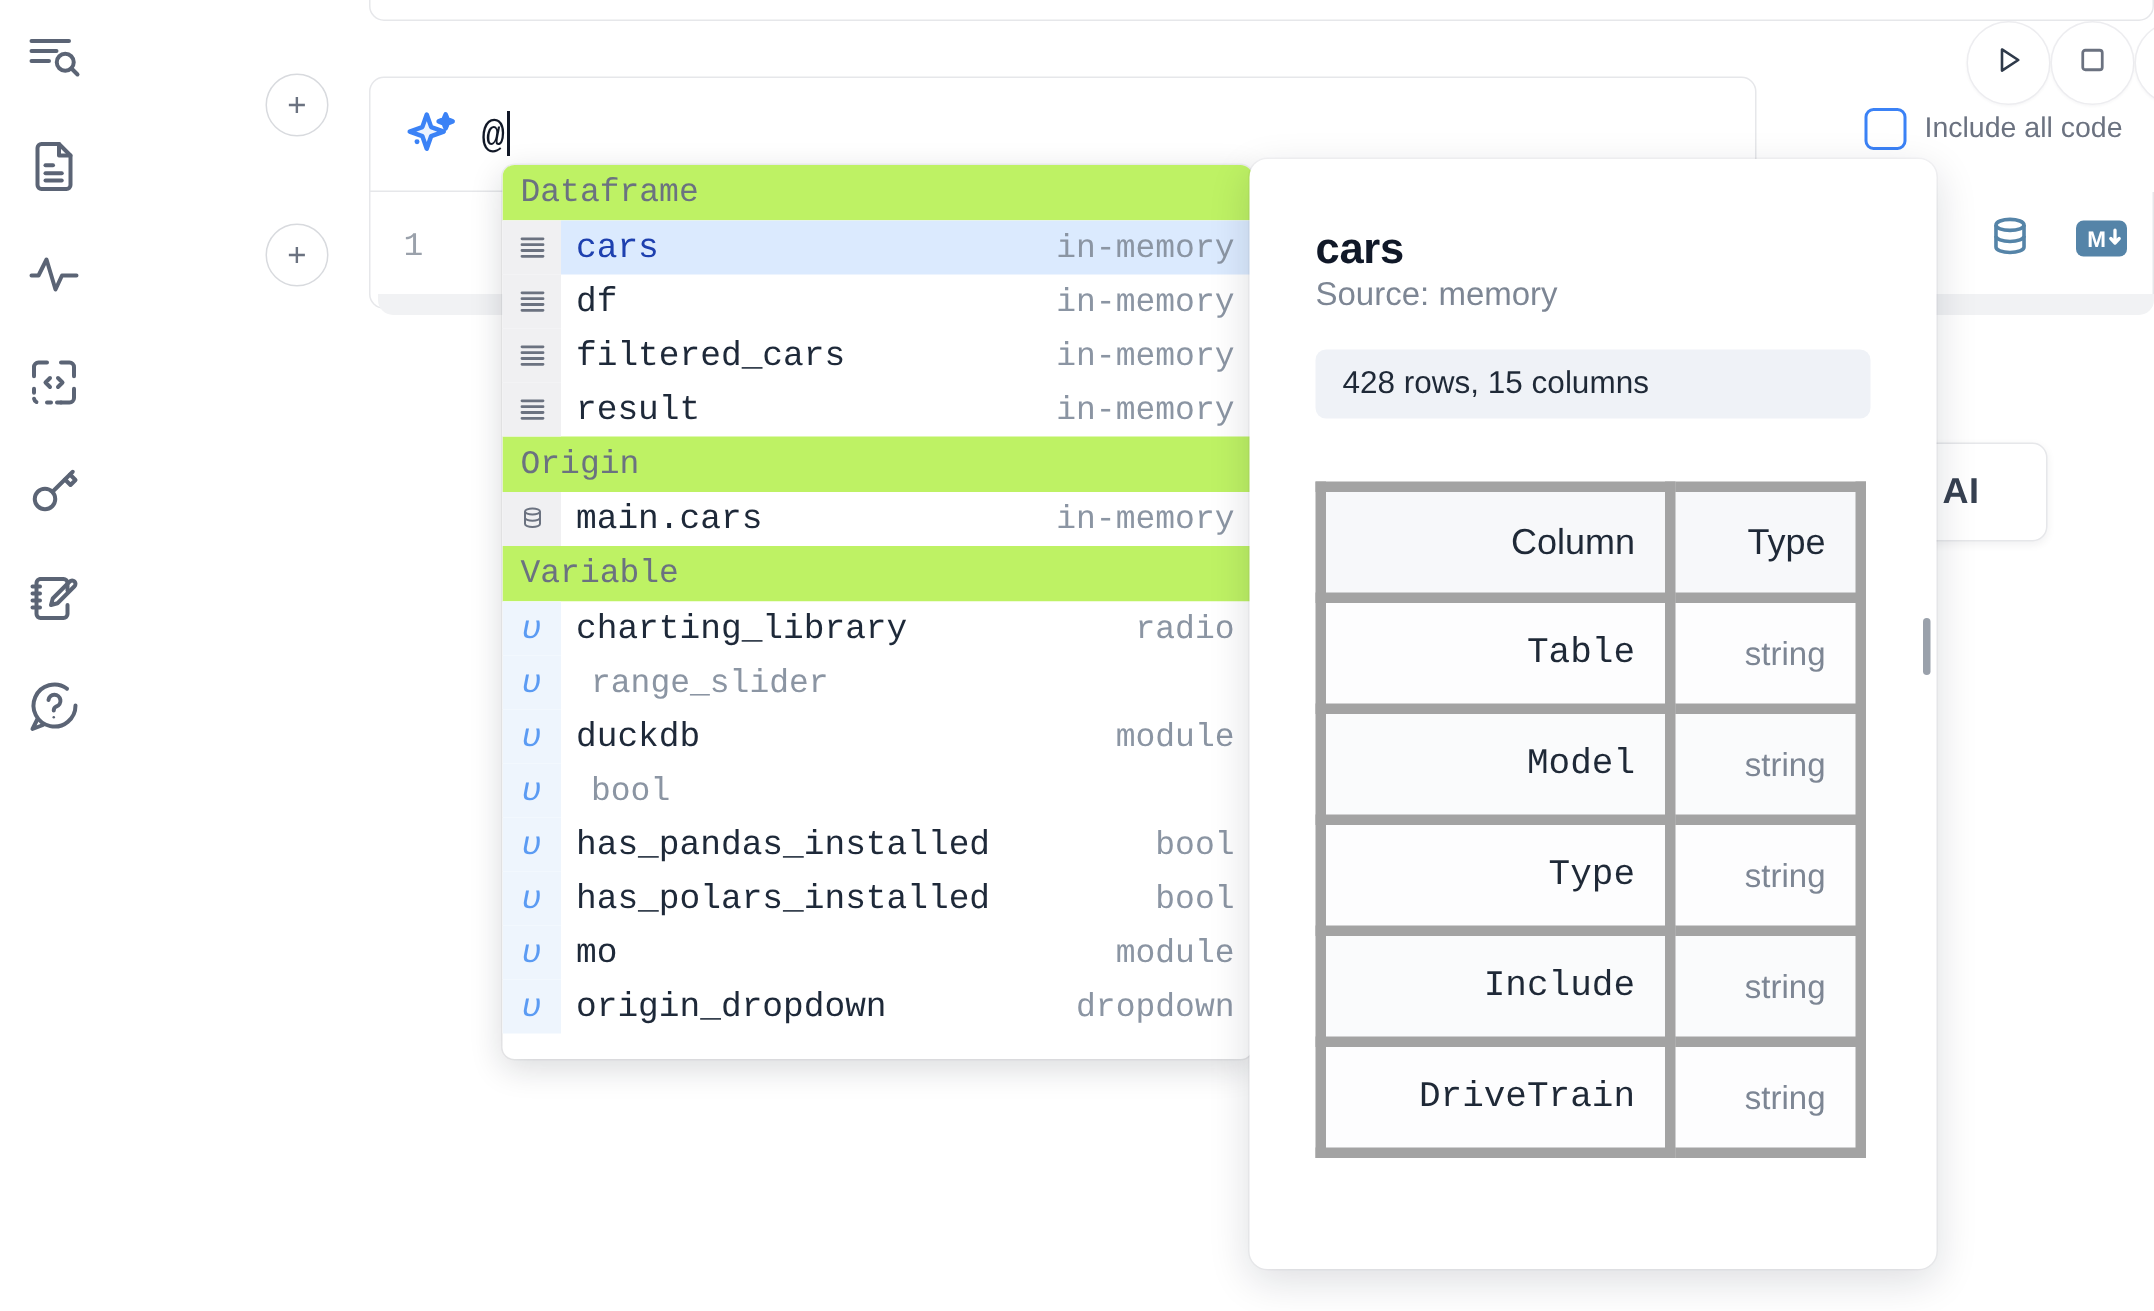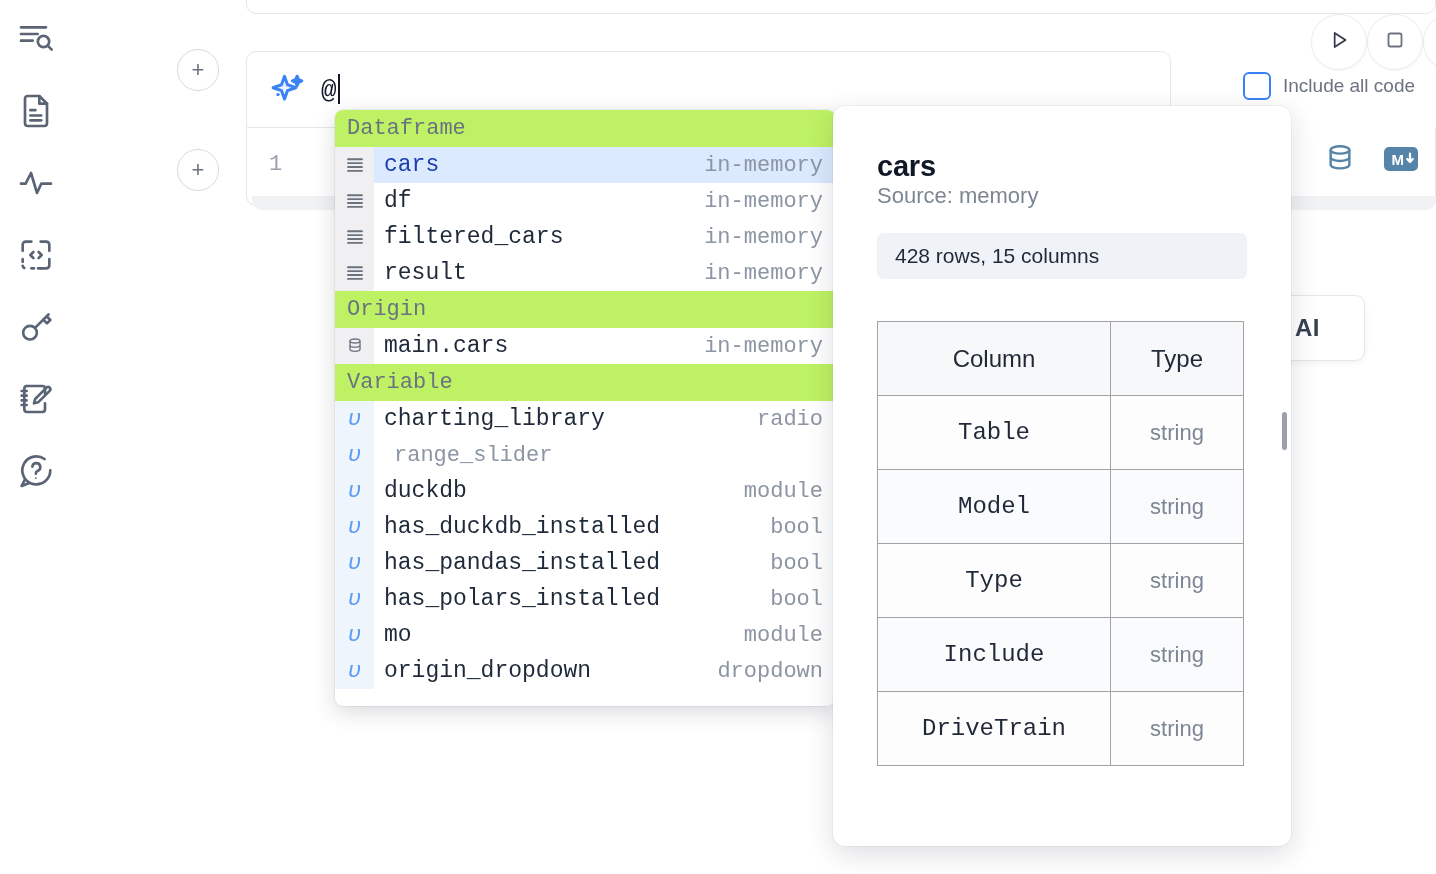--- a/index.html
+++ b/index.html
@@ -174,21 +174,21 @@
   .detail-title { font-size: 29px; font-weight: 700; color: #101828; letter-spacing: -.2px; }
   .detail-source { margin-top: 0; font-size: 22px; color: #7d8694; }
   .detail-shape {
     margin-top: 24px; height: 46px;
     background: #eff2f7; border-radius: 7px;
     display: flex; align-items: center; padding-left: 18px;
     font-size: 21px; color: #1f2937;
   }
   .detail-table { margin-top: 42px; width: 367px; border-collapse: collapse; }
   .detail-table th, .detail-table td {
-    border: 1px solid #a3a3a3; text-align: center;
+    border: 7px solid #a3a3a3; text-align: right;
     padding: 0 20px; height: 74px; vertical-align: middle;
   }
   .detail-table th { background: #f7f8fa; font-weight: 400; }
   .detail-table th:nth-child(1) { width: 233px; }
   .th-col { font-size: 24px; color: #1f2937; font-family: "Liberation Sans", sans-serif; }
   .td-col { font-size: 24px; color: #1f2937; font-family: "Liberation Mono", monospace; }
   .td-type { font-size: 22px; color: #7d8694; font-family: "Liberation Sans", sans-serif; }
   .detail-table tr:nth-child(odd) td { background: #fdfdfe; }
   .detail-table tr:nth-child(even) td { background: #fafbfc; }
   .scroll-thumb {
@@ -414,21 +414,20 @@
         <div class="ac-label-wrap">
           <span class="ac-name">duckdb</span>
           <span class="ac-type">module</span>
         </div>
       </div>
       <div class="ac-row">
         <div class="ac-gutter var">
           <span class="var-glyph">υ</span>
         </div>
         <div class="ac-label-wrap">
-          <span class="ac-name">has_duckdb_installed</span>
           <span class="ac-type">bool</span>
         </div>
       </div>
       <div class="ac-row">
         <div class="ac-gutter var">
           <span class="var-glyph">υ</span>
         </div>
         <div class="ac-label-wrap">
           <span class="ac-name">has_pandas_installed</span>
           <span class="ac-type">bool</span>

